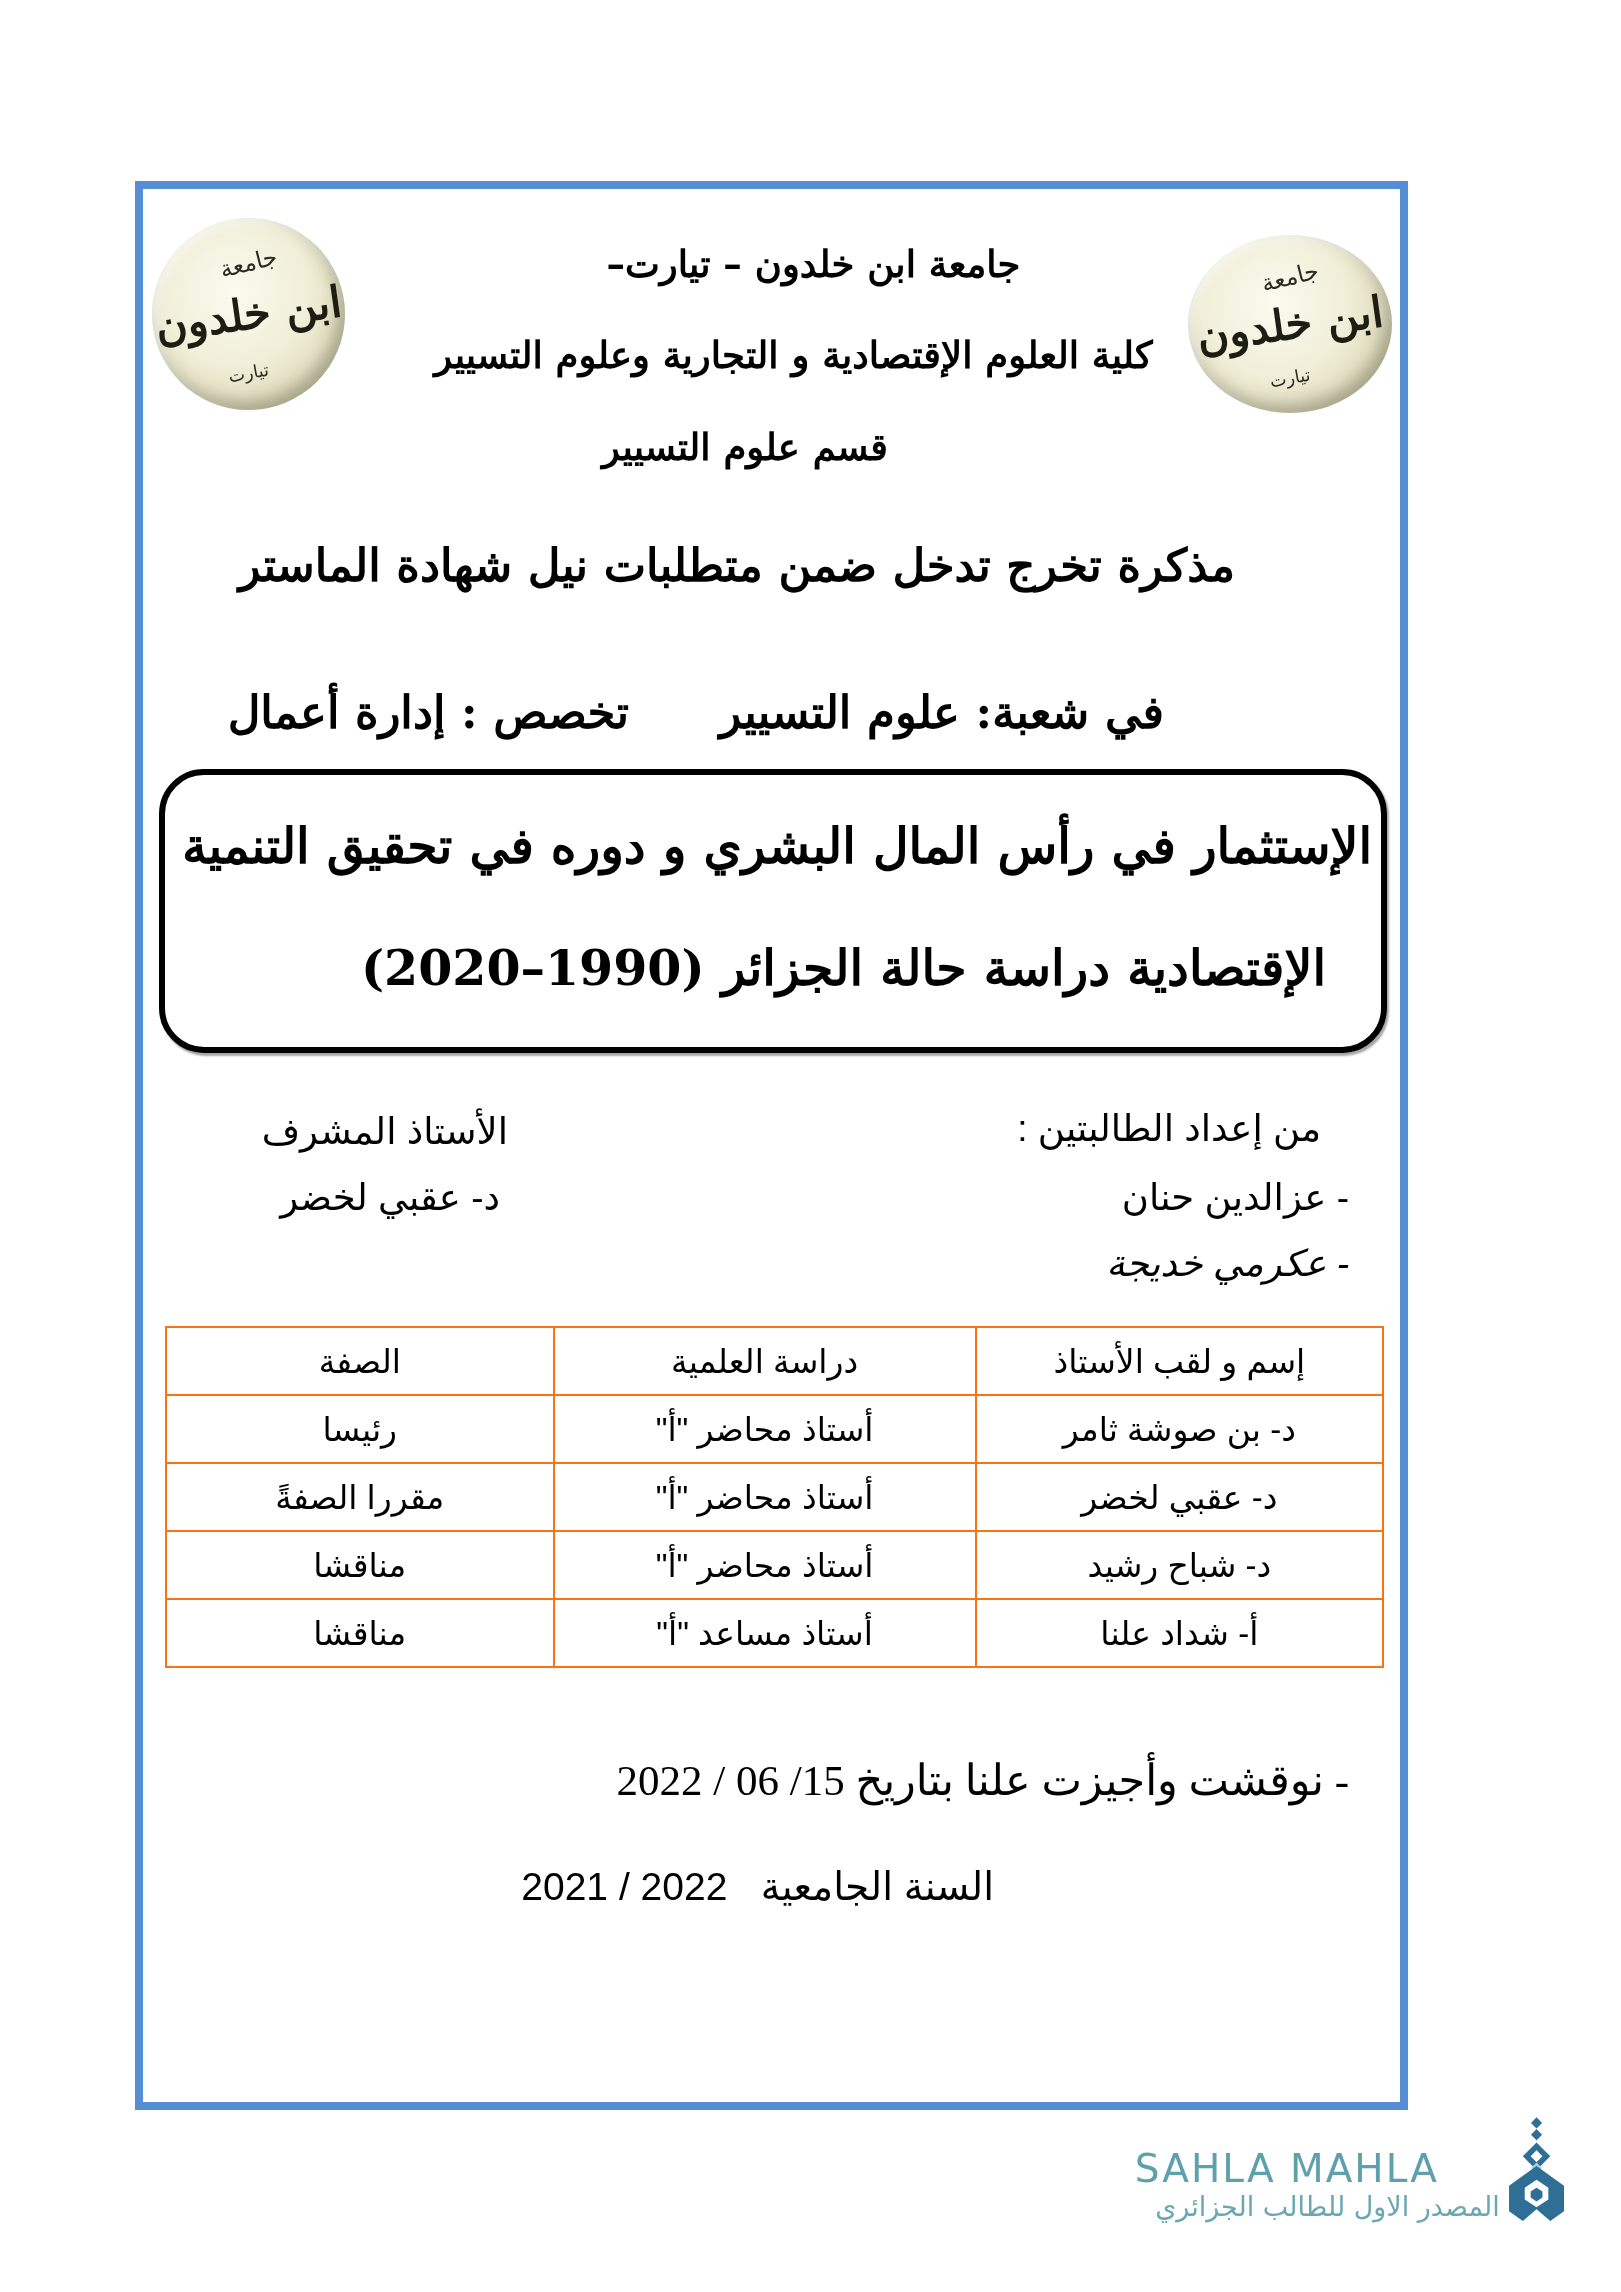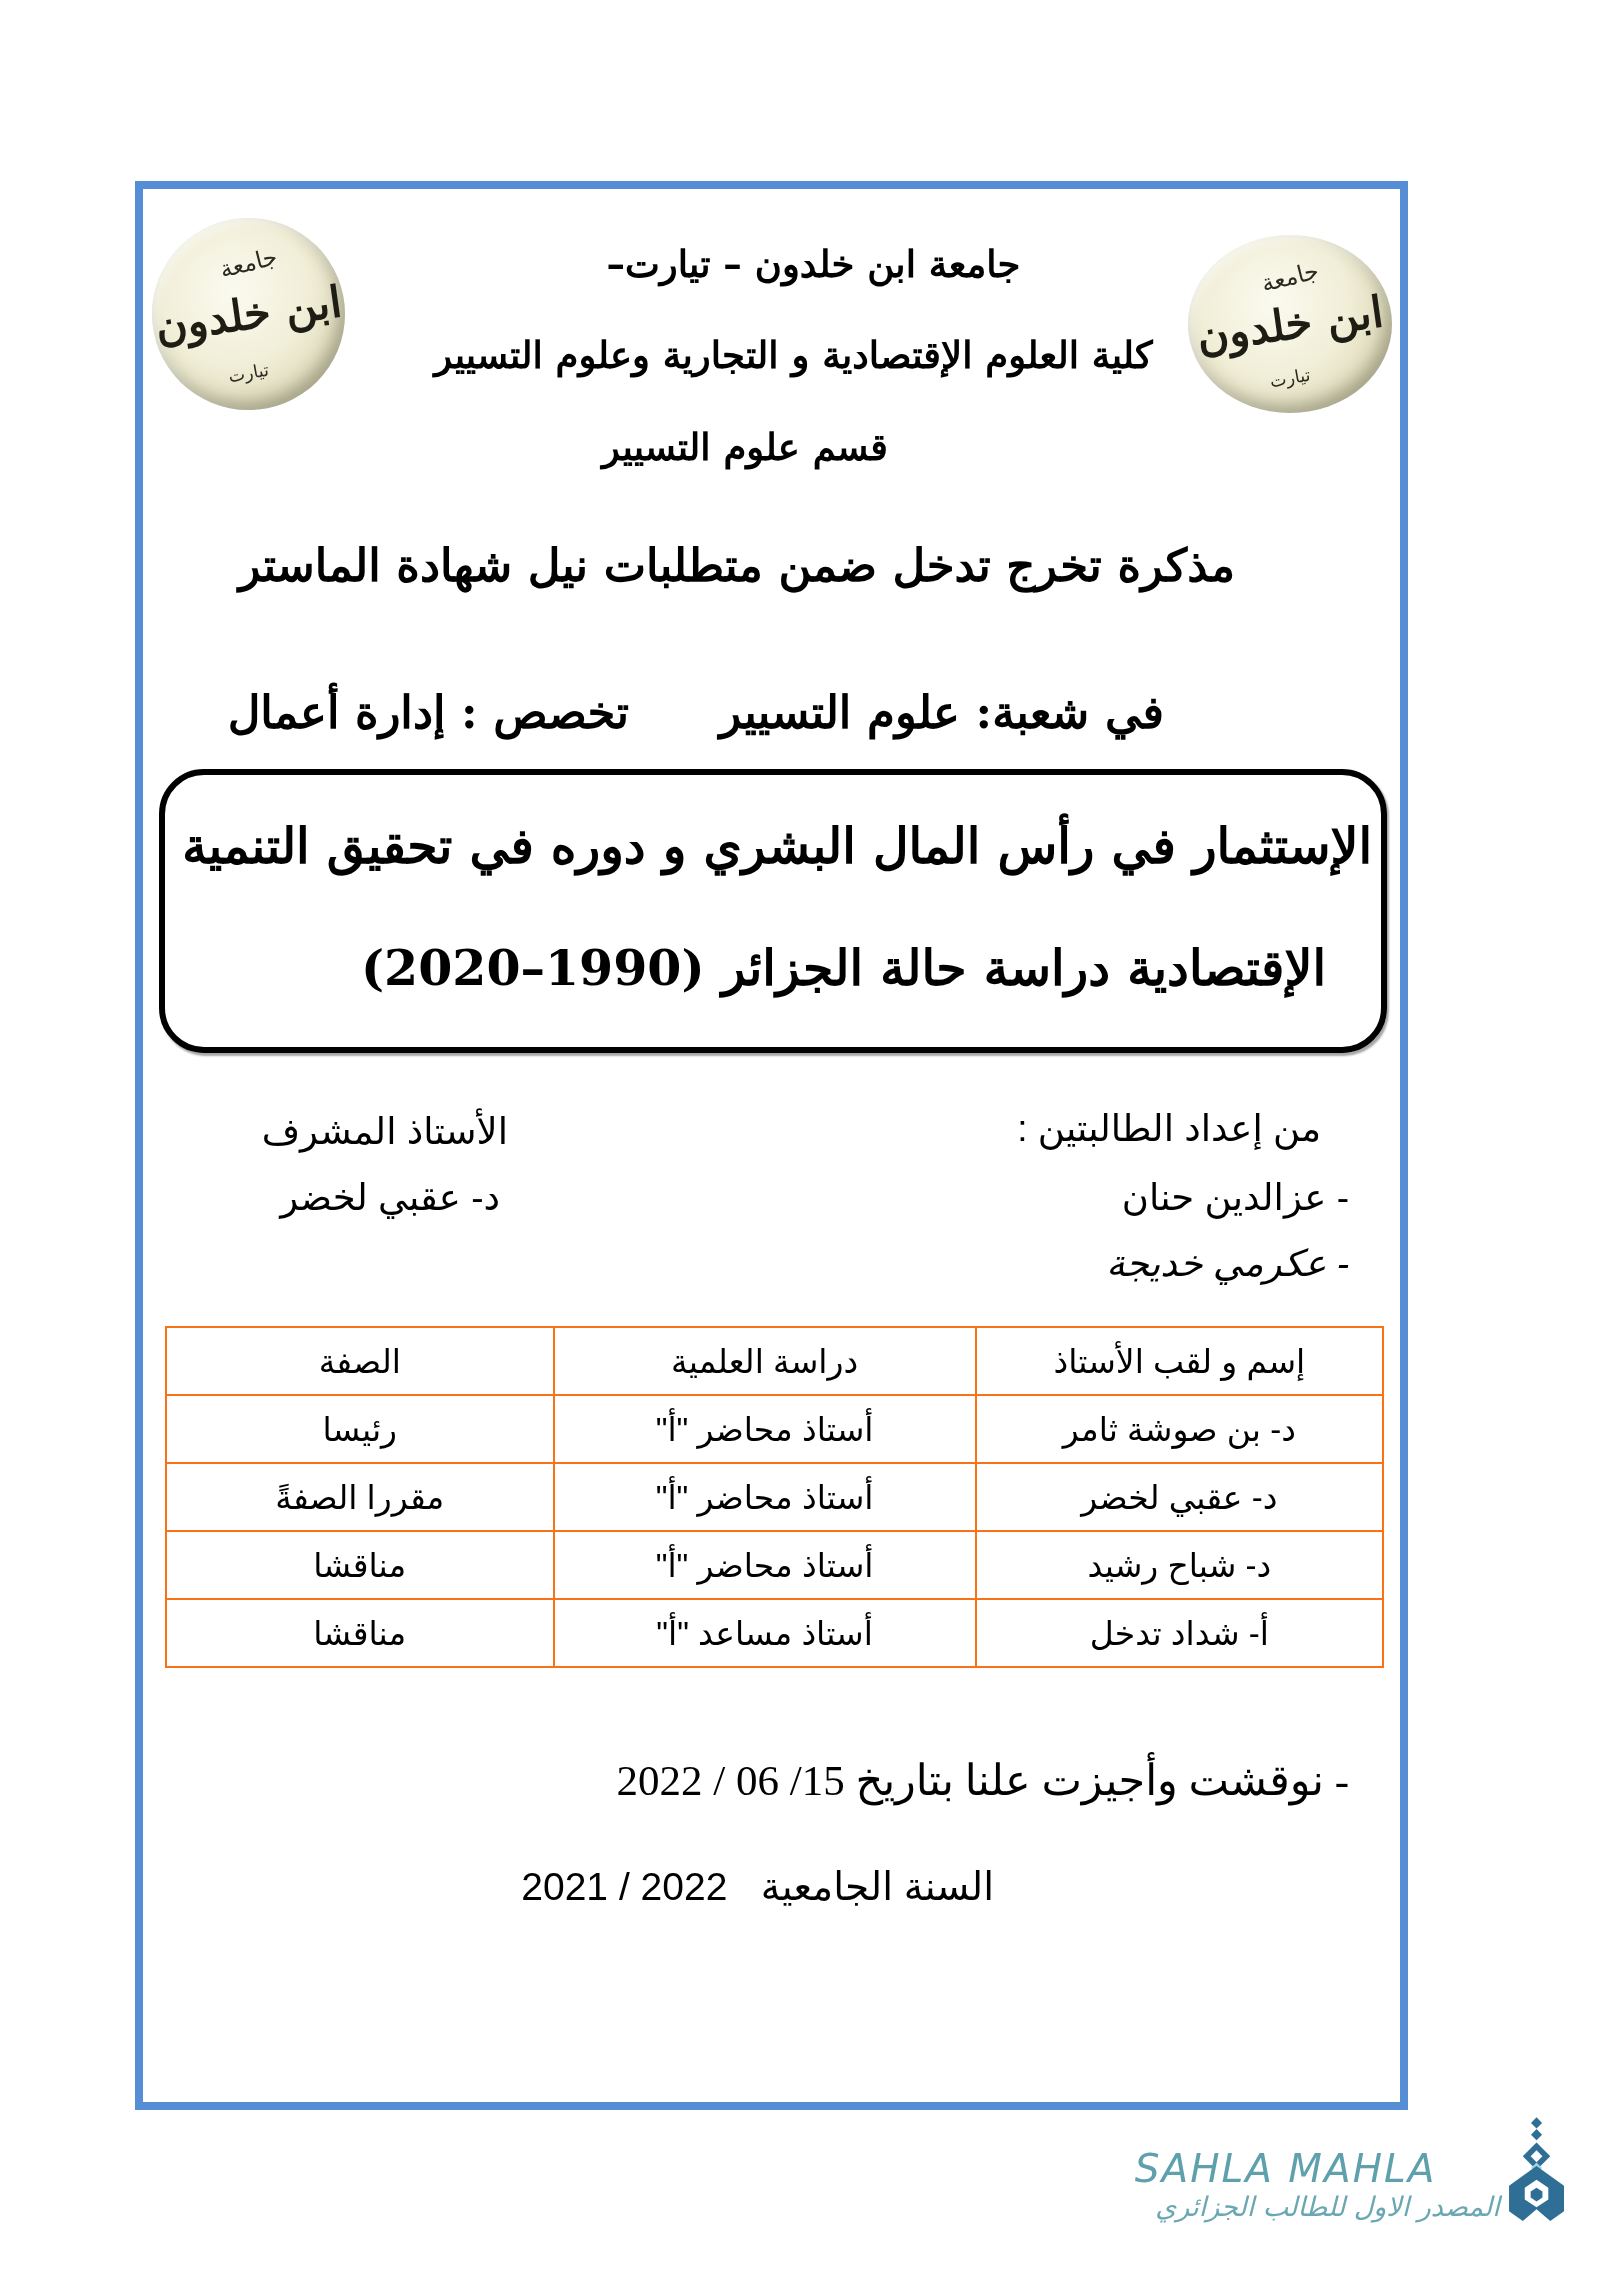--- a/index.html
+++ b/index.html
@@ -47,21 +47,21 @@
     direction: rtl; font-family: "Liberation Sans", "DejaVu Sans", sans-serif; font-size: 33px;
   }
   table.jury td, table.jury th {
     border: 2px solid #f97316; height: 66px; text-align: center; font-weight: normal; padding: 0;
   }
   table.jury .col-name { width: 408px; }
   table.jury .col-grade { width: 423px; }
   table.jury .col-role { width: 388px; }
 
   .watermark {
-    position: absolute; left: 1127px; top: 2117px; width: 461px; height: 108px; font-style: italic;
+    position: absolute; left: 1127px; top: 2117px; width: 461px; height: 108px;
   }
   .wm-latin {
     position: absolute; left: 7.8px; top: 29px; font-family: "DejaVu Sans", sans-serif;
     font-size: 39px; letter-spacing: 2px; color: #5fa0ad; white-space: nowrap;
   }
   .wm-arabic {
     position: absolute; left: 9.8px; top: 74px; width: 363px; direction: rtl; text-align: right;
     font-family: "DejaVu Sans", sans-serif; font-size: 27px; color: #6aa7b2; white-space: nowrap;
   }
   .wm-icon { position: absolute; left: 376px; top: 0px; width: 71px; height: 106px; }
@@ -124,21 +124,21 @@
     <td>د- عقبي لخضر</td>
     <td>أستاذ محاضر "أ"</td>
     <td>مقررا الصفةً</td>
   </tr>
   <tr>
     <td>د- شباح رشيد</td>
     <td>أستاذ محاضر "أ"</td>
     <td>مناقشا</td>
   </tr>
   <tr>
-    <td>أ- شداد تدخل</td>
+    <td>أ- شداد علنا</td>
     <td>أستاذ مساعد "أ"</td>
     <td>مناقشا</td>
   </tr>
 </tbody>
   </table>
 
 <div class="abs" style="right:272px; top:1749px; font-family:'Liberation Serif', serif; font-size:43px; line-height:63px;">-  نوقشت وأجيزت علنا بتاريخ 15/ 06 / 2022</div>
 
 <div class="abs sans" style="right:627px; top:1850px; font-size:39px; line-height:57px;margin-top:8px;">
   <span>السنة الجامعية</span>

